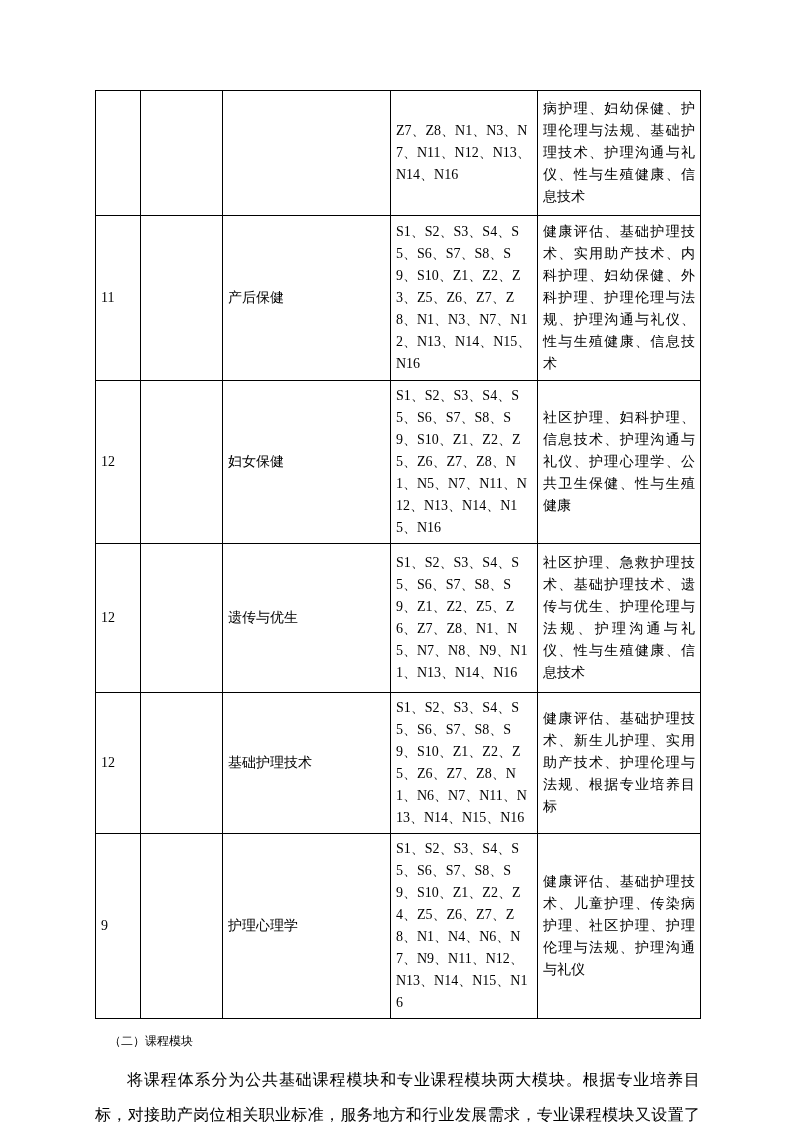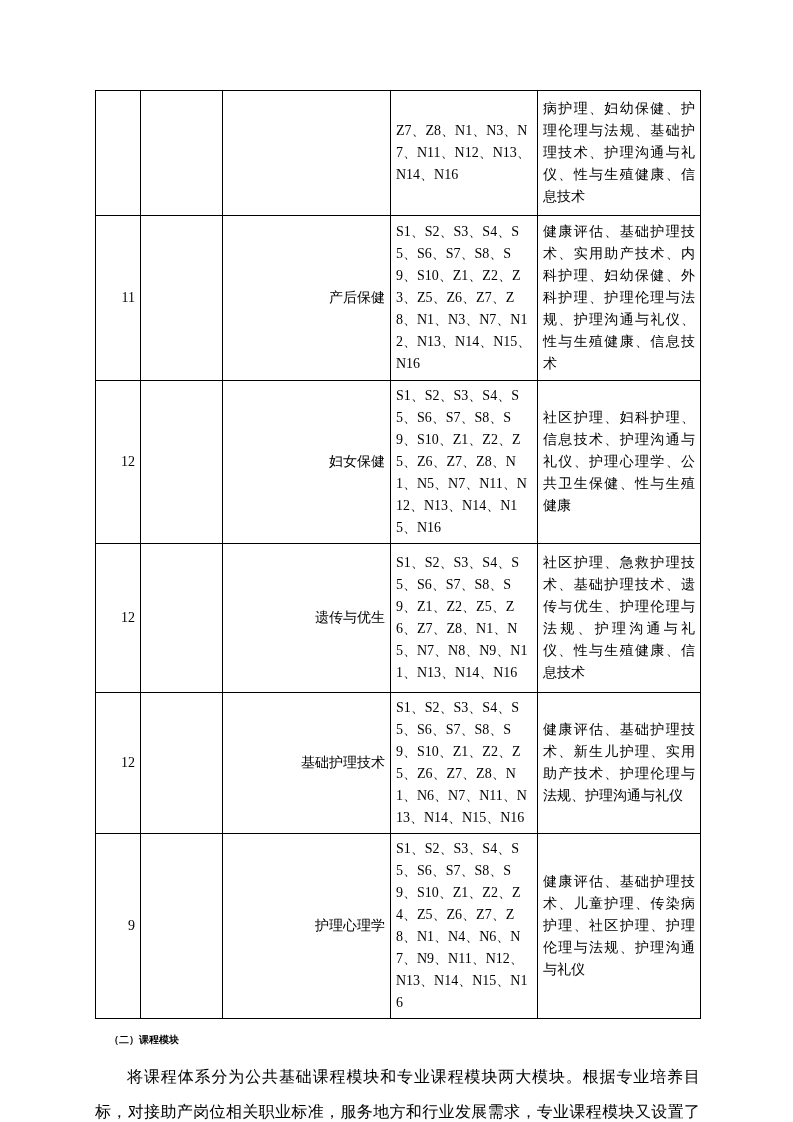--- a/index.html
+++ b/index.html
@@ -23,30 +23,30 @@
     width: 605px;
   }
   table.jobs-table td {
     border: 1px solid #000;
     vertical-align: middle;
     font-size: 14px;
     line-height: 22px;
     padding: 4px 5px;
     word-break: break-all;
   }
-  td.c-no     { text-align: right; }
+  td.c-no     { text-align: left; }
   td.c-cat    { text-align: center; }
-  td.c-job    { text-align: right; }
+  td.c-job    { text-align: left; }
   td.c-codes  { }
   td.c-courses{ text-align: justify; text-justify: inter-ideograph; padding: 4px 7px; }
 
   .section-heading {
     margin: 14px 0 0 14px;
-    font-size: 10px;
-    font-weight: bold;
+    font-size: 12px;
+    font-weight: normal;
     font-family: "Liberation Sans", "DejaVu Sans", sans-serif;
   }
   .body-paragraph {
     margin-top: 12px;
     width: 605px;
     font-size: 16px;
     line-height: 35px;
     text-indent: 2em;
     text-align: justify;
     text-justify: inter-ideograph;
@@ -92,21 +92,21 @@
         <td class="c-cat"></td>
         <td class="c-job">遗传与优生</td>
         <td class="c-codes">S1、S2、S3、S4、S5、S6、S7、S8、S9、Z1、Z2、Z5、Z6、Z7、Z8、N1、N5、N7、N8、N9、N11、N13、N14、N16</td>
         <td class="c-courses">社区护理、急救护理技术、基础护理技术、遗传与优生、护理伦理与法规、护理沟通与礼仪、性与生殖健康、信息技术</td>
       </tr>
       <tr style="height:118px">
         <td class="c-no">12</td>
         <td class="c-cat"></td>
         <td class="c-job">基础护理技术</td>
         <td class="c-codes">S1、S2、S3、S4、S5、S6、S7、S8、S9、S10、Z1、Z2、Z5、Z6、Z7、Z8、N1、N6、N7、N11、N13、N14、N15、N16</td>
-        <td class="c-courses">健康评估、基础护理技术、新生儿护理、实用助产技术、护理伦理与法规、护理沟通与礼仪</td>
+        <td class="c-courses">健康评估、基础护理技术、新生儿护理、实用助产技术、护理伦理与法规、根据专业培养目标</td>
       </tr>
       <tr style="height:142px">
         <td class="c-no">9</td>
         <td class="c-cat"></td>
         <td class="c-job">护理心理学</td>
         <td class="c-codes">S1、S2、S3、S4、S5、S6、S7、S8、S9、S10、Z1、Z2、Z4、Z5、Z6、Z7、Z8、N1、N4、N6、N7、N9、N11、N12、N13、N14、N15、N16</td>
         <td class="c-courses">健康评估、基础护理技术、儿童护理、传染病护理、社区护理、护理伦理与法规、护理沟通与礼仪</td>
       </tr>
     </tbody>
   </table>

